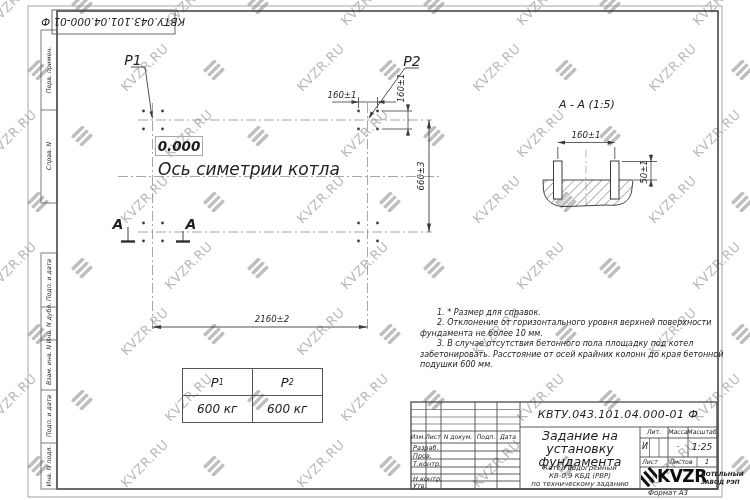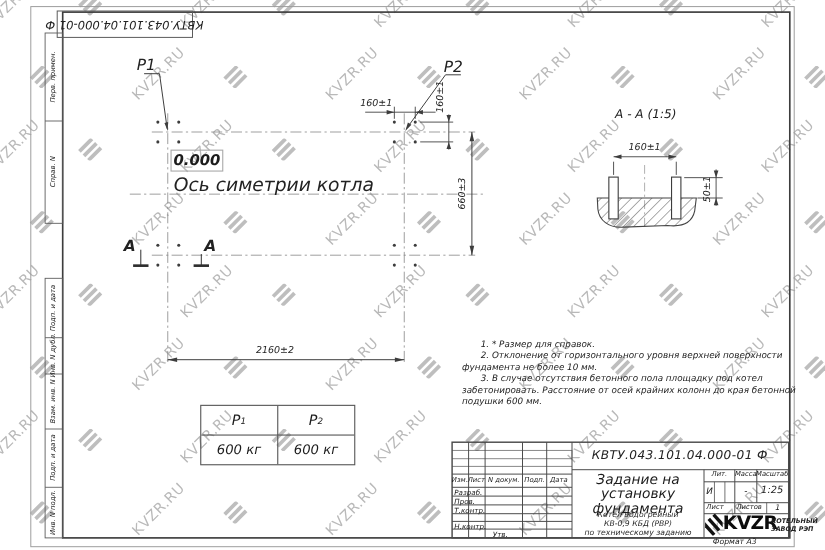--- a/index.html
+++ b/index.html
@@ -506,21 +506,21 @@
   <div class="lbl f6 rot" style="left:49px;top:280px;">Подп. и дата</div>
   <div class="lbl f6 rot" style="left:49px;top:323px;">Инв. N дубл.</div>
   <div class="lbl f6 rot" style="left:49px;top:365px;">Взам. инв. N</div>
   <div class="lbl f6 rot" style="left:49px;top:416px;">Подп. и дата</div>
   <div class="lbl f6 rot" style="left:49px;top:466px;">Инв. N подл.</div>
 
   <div class="lbl f11 c" style="left:133px;top:60px;">P1</div>
   <div class="lbl f11 c" style="left:412px;top:61px;">P2</div>
   <div class="elev">0.000</div>
   <div class="lbl f13" style="left:158px;top:161px;">Ось симетрии котла</div>
-  <div class="lbl dim c" style="left:250px;top:319px;">2160±2</div>
+  <div class="lbl dim c" style="left:272px;top:319px;">2160±2</div>
   <div class="lbl dim rot" style="left:421px;top:176px;">660±3</div>
   <div class="lbl dim c" style="left:342px;top:95px;">160±1</div>
   <div class="lbl dim rot" style="left:401px;top:88px;">160±1</div>
   <div class="lbl c" style="left:118px;top:224px;font-size:14px;font-weight:bold;">А</div>
   <div class="lbl c" style="left:191px;top:224px;font-size:14px;font-weight:bold;">А</div>
 
   <div class="lbl f15 c" style="left:587px;top:104px;">А - А (1:5)</div>
   <div class="lbl dim c" style="left:586px;top:135px;">160±1</div>
   <div class="lbl dim rot" style="left:644px;top:172px;">50±1</div>
 
@@ -555,21 +555,21 @@
   </div>
   <div class="lbl f6 c" style="left:418px;top:437px;">Изм.</div>
   <div class="lbl f6 c" style="left:433px;top:437px;">Лист</div>
   <div class="lbl f6 c" style="left:458px;top:437px;">N докум.</div>
   <div class="lbl f6 c" style="left:486px;top:437px;">Подп.</div>
   <div class="lbl f6 c" style="left:508px;top:437px;">Дата</div>
   <div class="rowlbl" style="top:444px;">Разраб.</div>
   <div class="rowlbl" style="top:452px;">Пров.</div>
   <div class="rowlbl" style="top:460px;">Т.контр.</div>
   <div class="rowlbl" style="top:475px;">Н.контр.</div>
-  <div class="rowlbl" style="top:482px;padding-left:35px;">Утв.</div>
+  <div class="rowlbl" style="top:482px;">Утв.</div>
   <div class="lbl f6 c" style="left:654px;top:432px;">Лит.</div>
   <div class="lbl f6 c" style="left:678px;top:432px;">Масса</div>
   <div class="lbl f6 c" style="left:702px;top:432px;">Масштаб</div>
   <div class="lbl f8 c" style="left:645px;top:447px;">И</div>
   <div class="lbl f8 c" style="left:678px;top:447px;">-</div>
   <div class="lbl f9 c" style="left:702px;top:447px;">1:25</div>
   <div class="lbl f6 c" style="left:650px;top:462px;">Лист</div>
   <div class="lbl f6 c" style="left:681px;top:462px;">Листов</div>
   <div class="lbl f7 c" style="left:707px;top:462px;">1</div>
   <div id="logo-icon">

